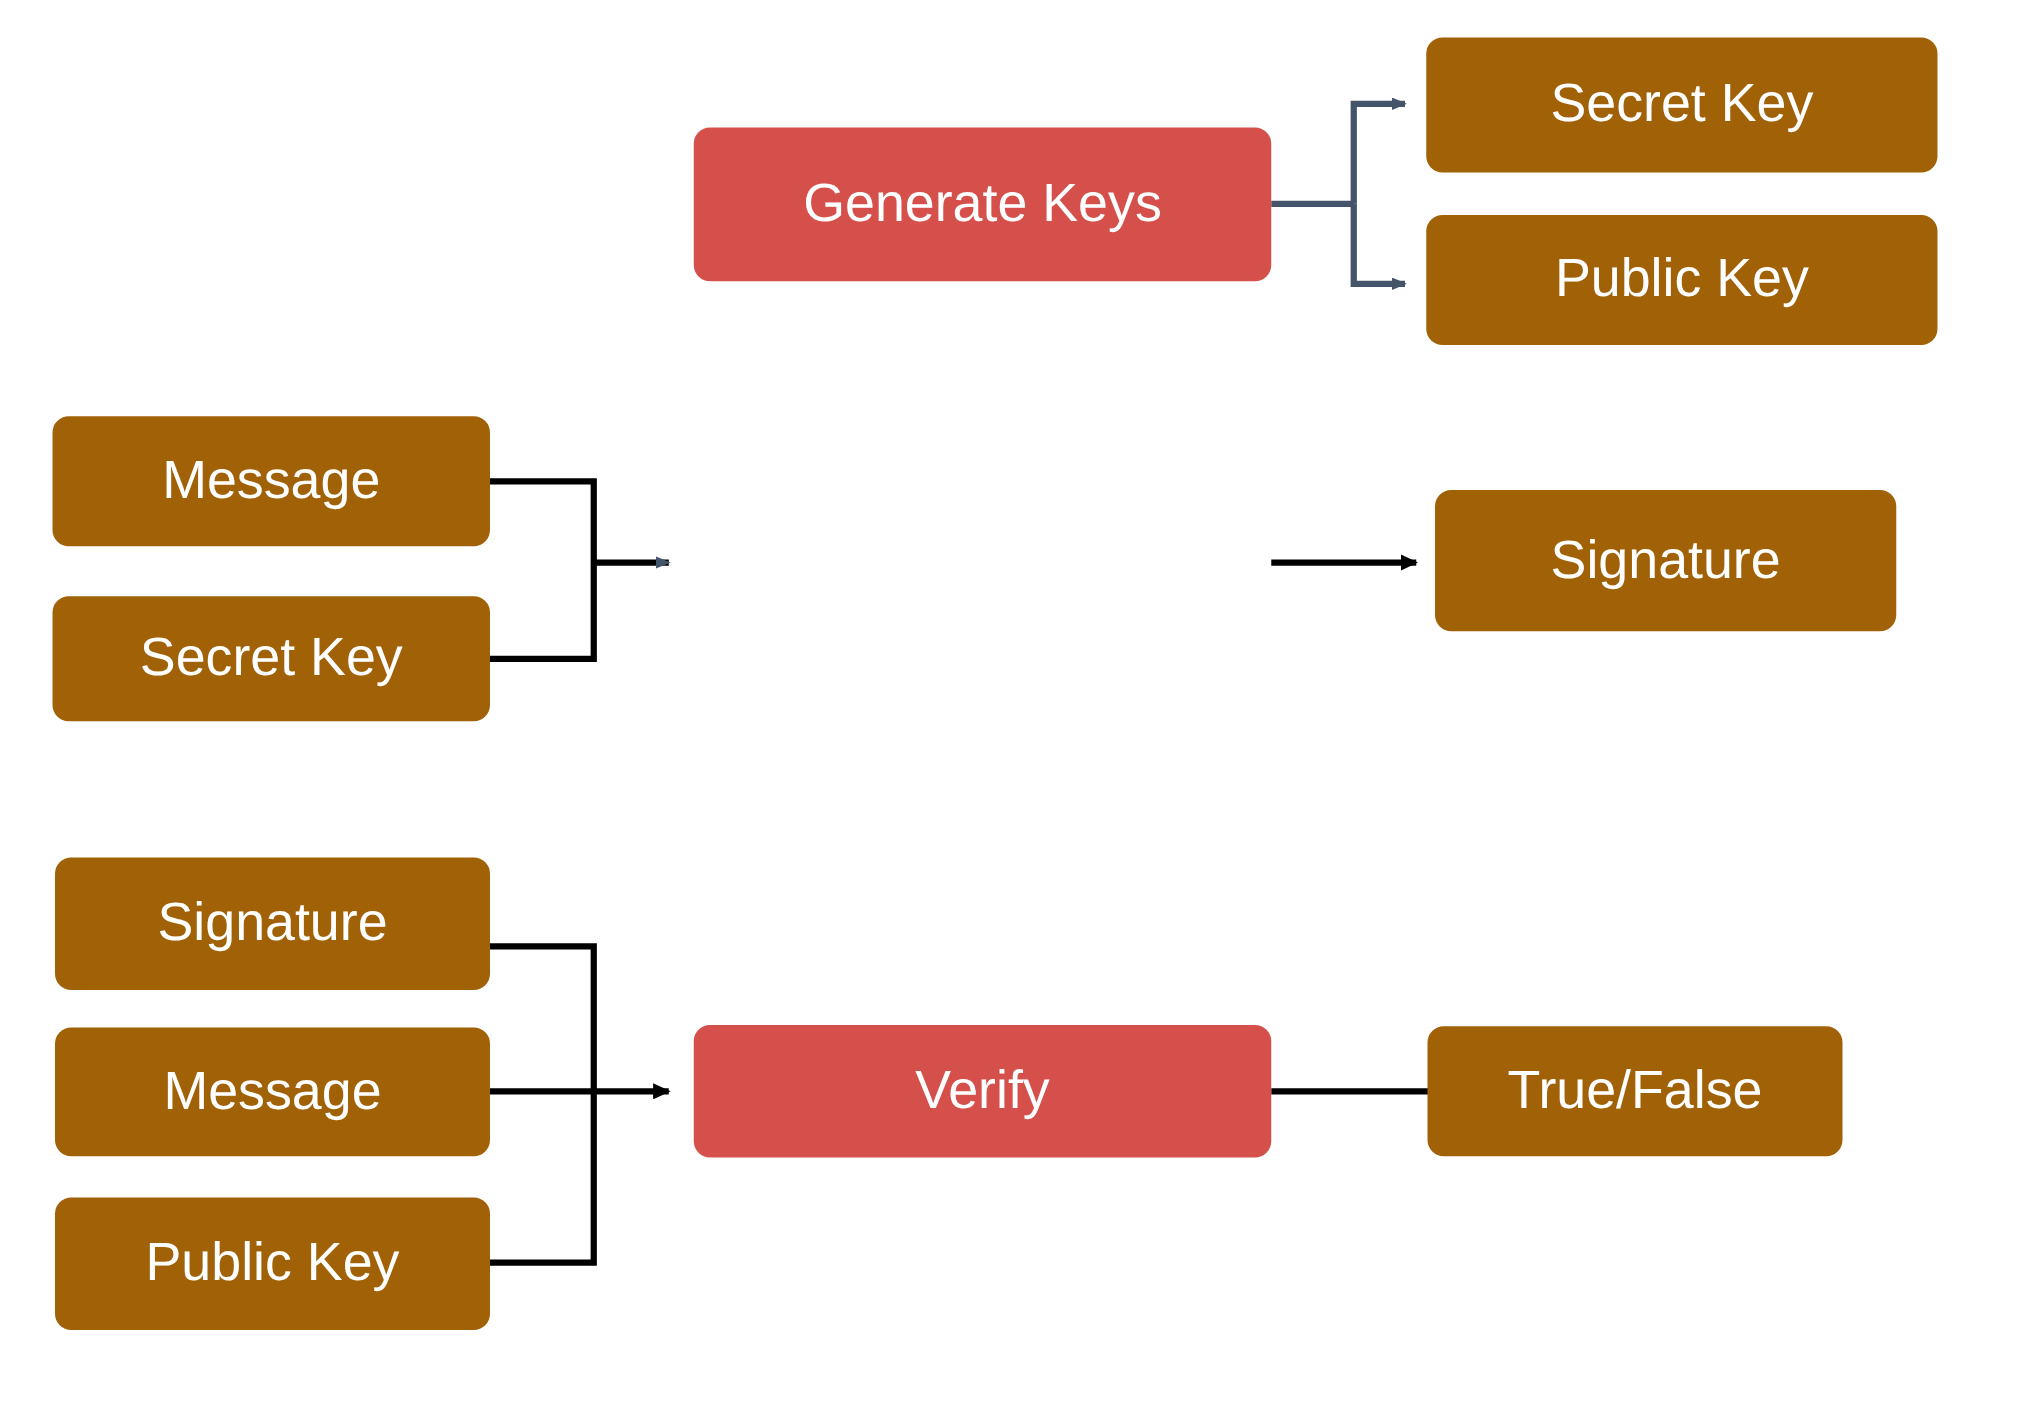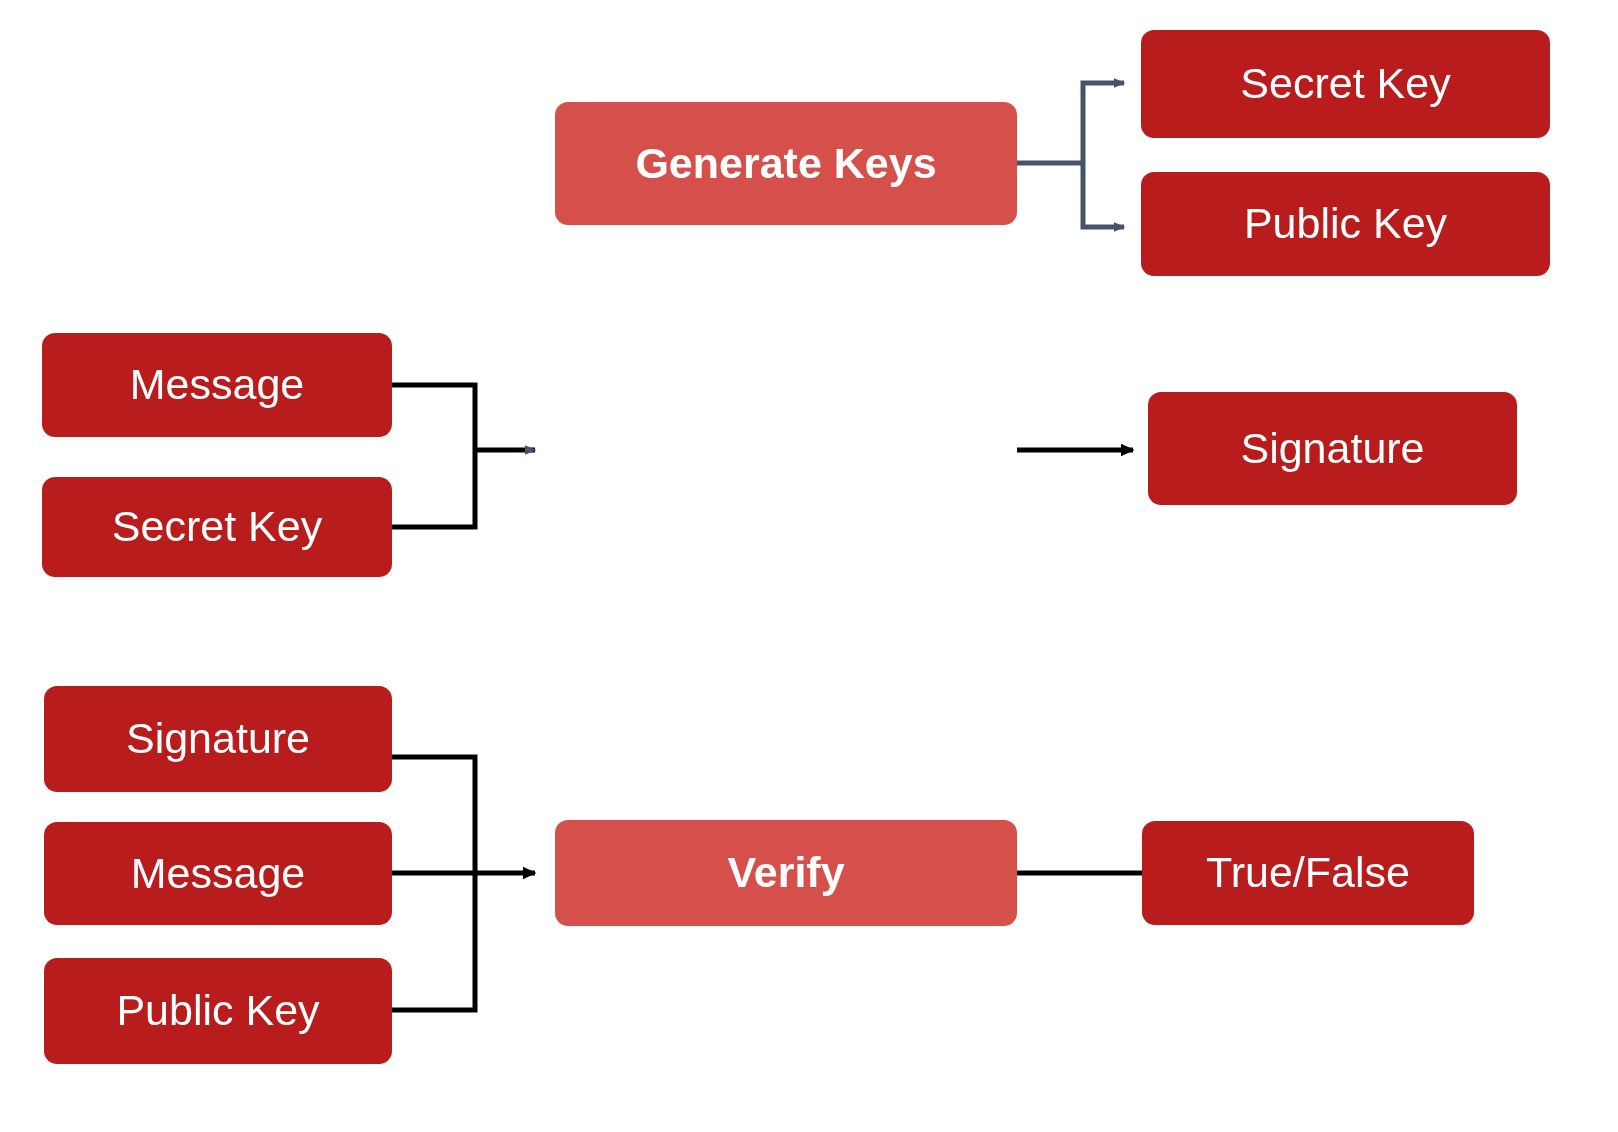--- a/index.html
+++ b/index.html
@@ -24,28 +24,28 @@
     align-items: center;
     justify-content: center;
     border-radius: 13px;
     color: #ffffff;
     text-align: center;
     line-height: 1.1;
     z-index: 2;
     white-space: nowrap;
   }
   .node.blue {
-    background: #b91c1c;
+    background: #a16207;
     font-weight: 400;
     font-size: 43px;
   }
   .node.red {
     background: #d9534f;
     background: #d6504b;
-    font-weight: 700;
+    font-weight: 400;
     font-size: 43px;
   }
   .edge-layer {
     position: absolute;
     left: 0;
     top: 0;
     width: 1618px;
     height: 1132px;
     z-index: 1;
     pointer-events: none;

